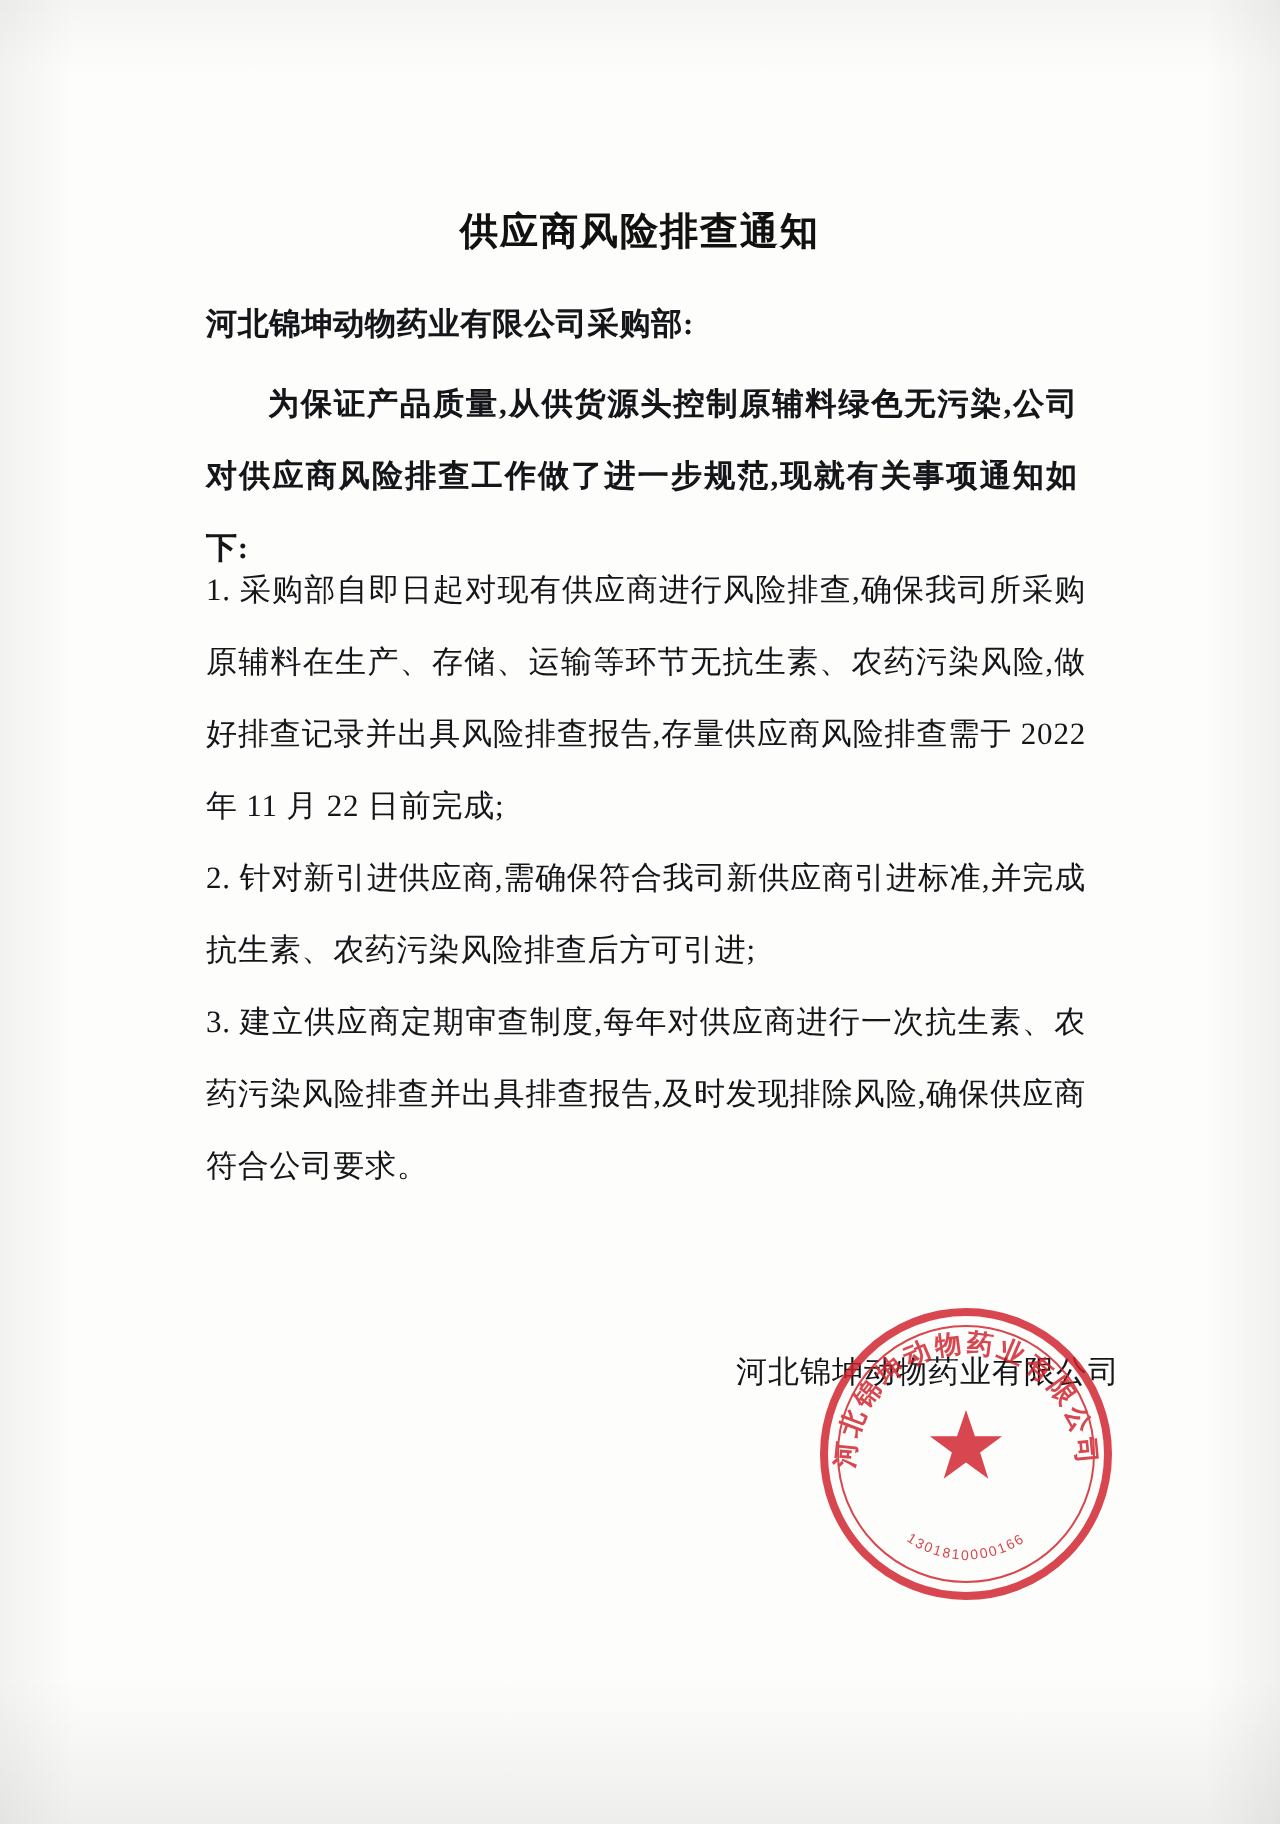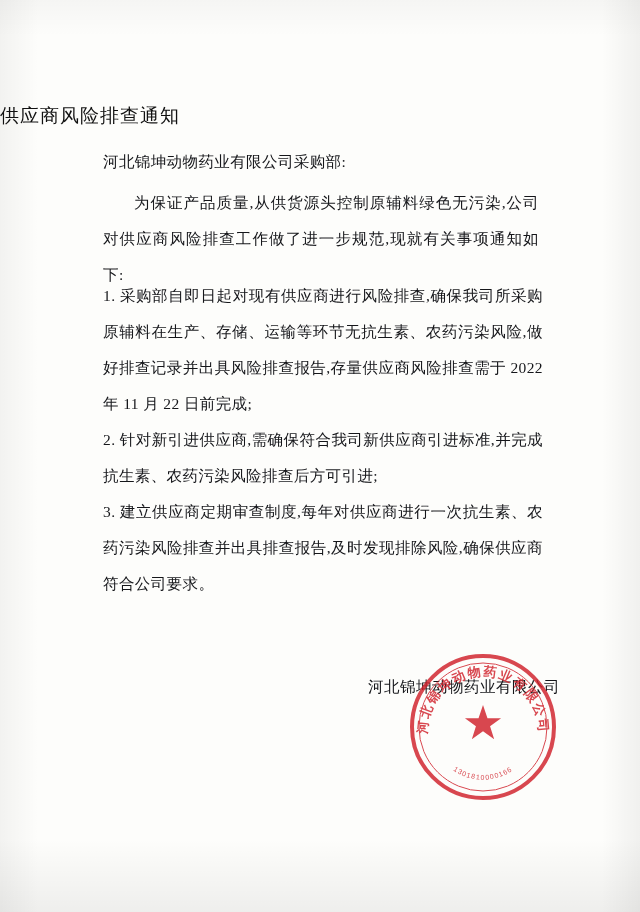--- a/index.html
+++ b/index.html
@@ -30,45 +30,47 @@
     pointer-events: none;
     background:
       linear-gradient(to right, rgba(0,0,0,0.045), rgba(0,0,0,0) 6%, rgba(0,0,0,0) 94%, rgba(0,0,0,0.05)),
       linear-gradient(to bottom, rgba(0,0,0,0.03), rgba(0,0,0,0) 4%, rgba(0,0,0,0) 92%, rgba(0,0,0,0.06));
   }
   .doc-title {
     position: absolute;
     top: 103px;
     left: 0;
     width: 640px;
-    text-align: left;
+    text-align: center;
     font-size: 19px;
-    font-weight: normal;
+    font-weight: bold;
     letter-spacing: 1px;
     color: #111;
   }
   .salutation {
     position: absolute;
     top: 152px;
     left: 103px;
     font-size: 15.5px;
     color: #15161a;
     letter-spacing: 0.4px;
+    font-weight: bold;
   }
   .intro {
     position: absolute;
     top: 185px;
     left: 103px;
     width: 436px;
     font-size: 15.5px;
     line-height: 36px;
     text-indent: 2em;
     color: #15161a;
     letter-spacing: 0.4px;
     text-align: justify;
+    font-weight: bold;
   }
   .items {
     position: absolute;
     top: 278px;
     left: 103px;
     width: 440px;
   }
   .item {
     font-size: 15.5px;
     line-height: 36px;

